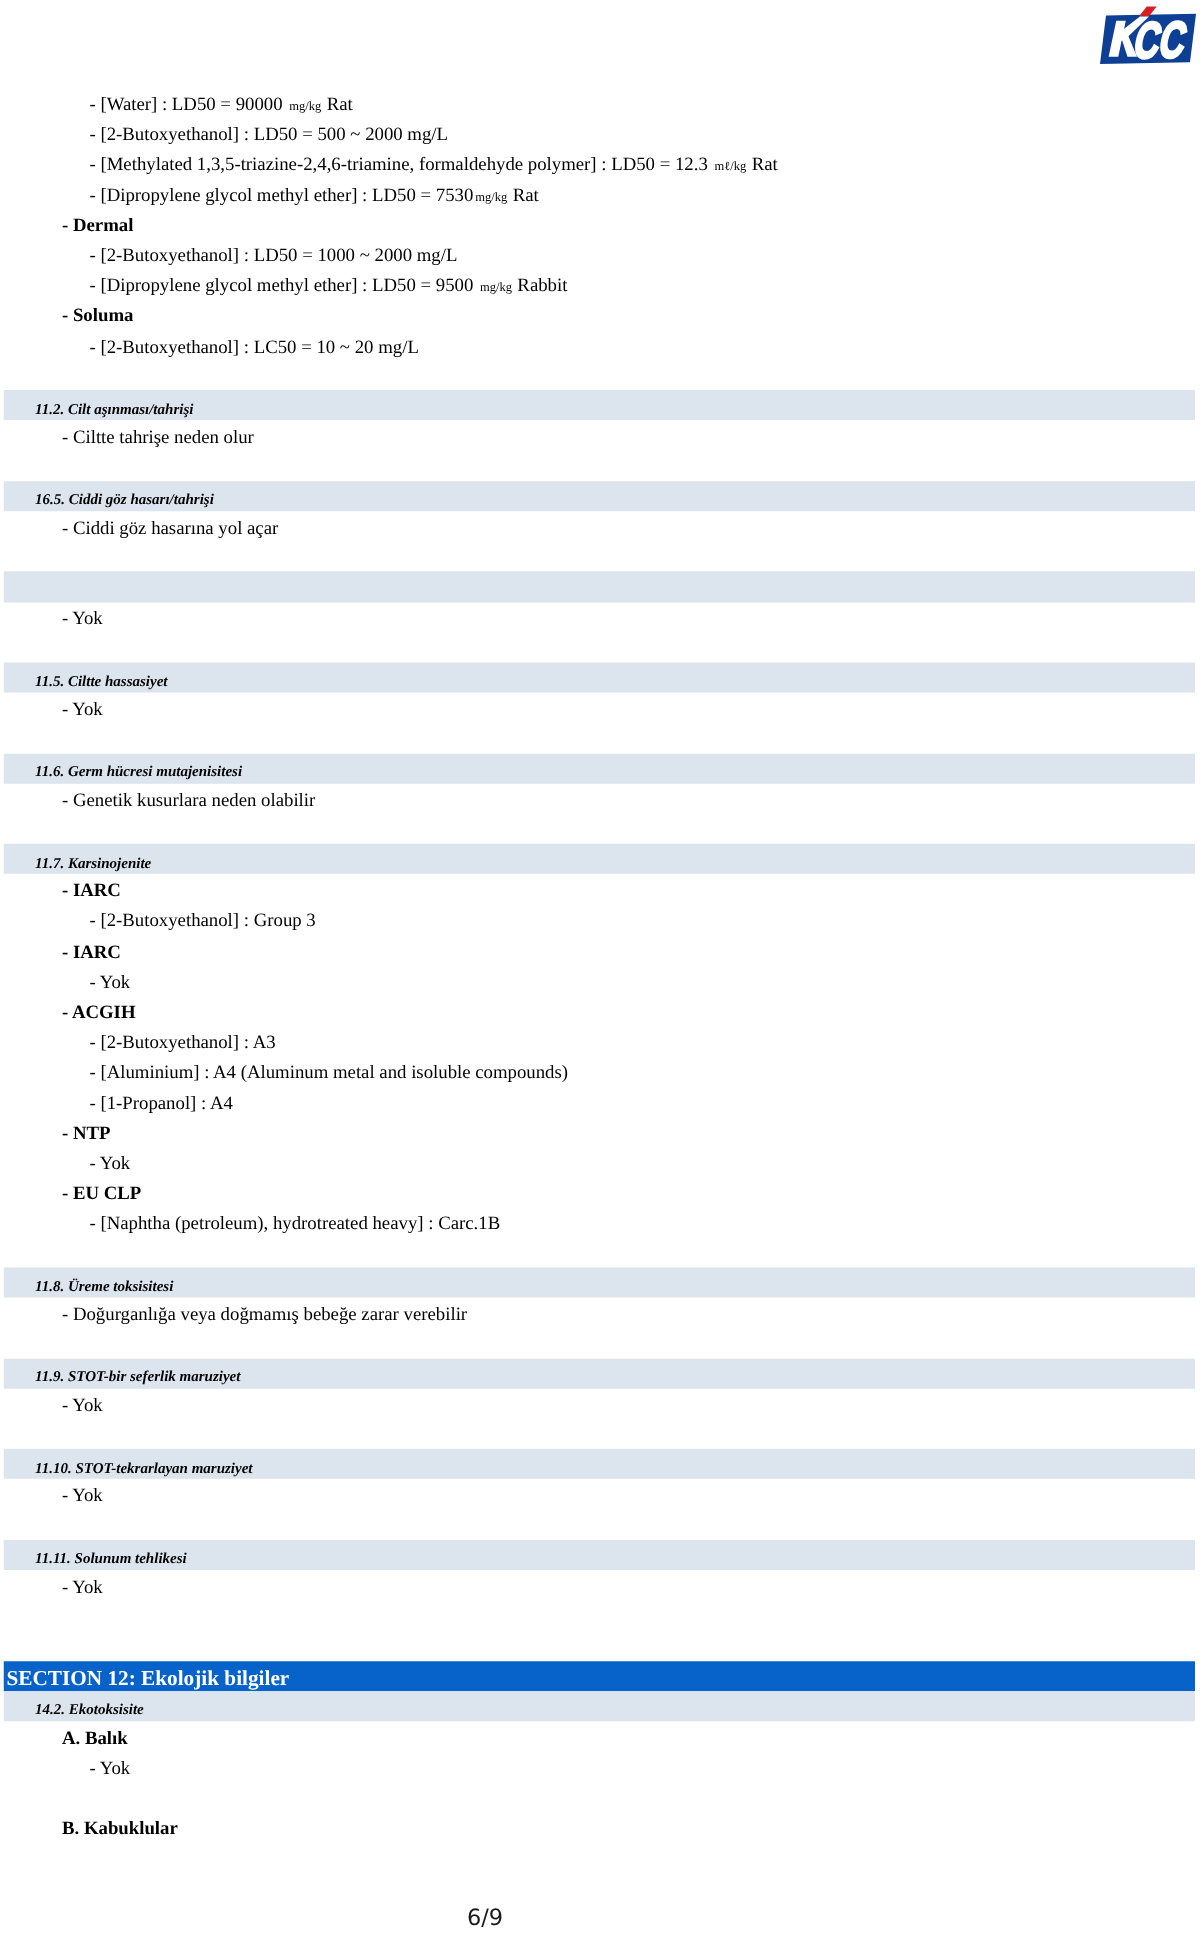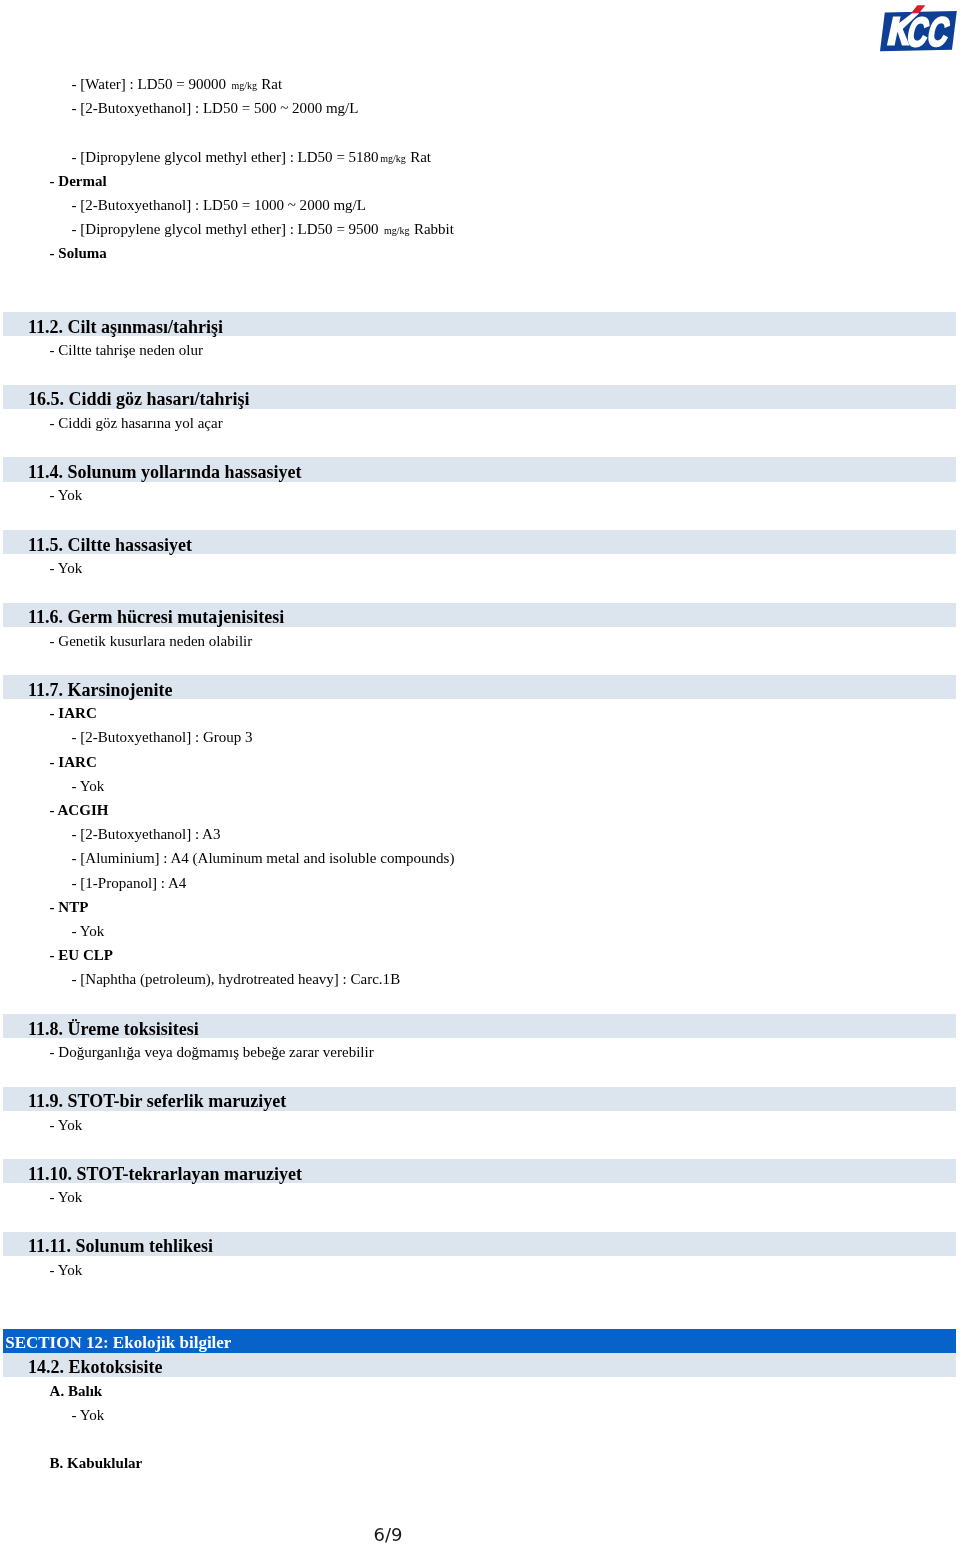--- a/index.html
+++ b/index.html
@@ -4,21 +4,21 @@
 <title>Safety Data Sheet - page 6/9</title>
 <style>
   html,body{margin:0;padding:0;background:#ffffff;}
   body{width:960px;height:1547px;overflow:hidden;
        font-family:"Liberation Serif",serif;color:#000000;
        -webkit-font-smoothing:antialiased;}
   .page{position:relative;width:960px;height:1547px;background:#ffffff;overflow:hidden;}
 
   .row{position:absolute;white-space:pre;font-size:15.03px;line-height:24.2px;}
   .row.b{font-weight:bold;}
-  .row.hdr{font-weight:bold;font-size:18px;}
+  .row.hdr{font-weight:bold;font-size:12px;font-style:italic;}
   .row.sec{font-weight:bold;font-size:17px;color:#ffffff;}
   .sq{font-size:10px;margin-left:1.6px;margin-right:0.6px;}
 
   .band{position:absolute;left:3.4px;width:953px;height:24.2px;background:#dce4ee;}
   .secband{position:absolute;left:3.4px;width:953px;height:24.2px;background:#0763c9;}
 
   .pagenum{position:absolute;left:0;width:776px;top:1524px;text-align:center;
            font-family:"DejaVu Sans",sans-serif;font-size:18px;color:#1a1a1a;}
   .logo{position:absolute;left:0;top:0;width:960px;height:60px;}
 </style>
@@ -49,30 +49,31 @@
   <div class="band" style="top: 602.65px; background-color: rgb(220, 228, 238);"></div>
   <div class="band" style="top: 675.25px; background-color: rgb(220, 228, 238);"></div>
   <div class="band" style="top: 1014.05px; background-color: rgb(220, 228, 238);"></div>
   <div class="band" style="top: 1086.65px; background-color: rgb(220, 228, 238);"></div>
   <div class="band" style="top: 1159.25px; background-color: rgb(220, 228, 238);"></div>
   <div class="band" style="top: 1231.85px; background-color: rgb(220, 228, 238);"></div>
   <div class="secband" style="top: 1328.65px; background-color: rgb(7, 99, 201);"></div>
   <div class="band" style="top: 1352.85px; background-color: rgb(220, 228, 238);"></div>
   <div class="row txt" style="top:72.00px;left:71.6px"><span>- [Water] : LD50 = 90000 </span><span class="sq">mg/kg</span><span> Rat</span></div>
   <div class="row txt" style="top:96.20px;left:71.6px"><span>- [2-Butoxyethanol] : LD50 = 500 ~ 2000 mg/L</span></div>
-  <div class="row txt" style="top:144.60px;left:71.6px"><span>- [Dipropylene glycol methyl ether] : LD50 = 5180</span><span class="sq">mg/kg</span><span> Rat</span></div>
+  <div class="row txt" style="top:120.40px;left:71.6px"><span>- [Methylated 1,3,5-triazine-2,4,6-triamine, formaldehyde polymer] : LD50 = 12.3 </span><span class="sq">mℓ/kg</span><span> Rat</span></div>
+  <div class="row txt" style="top:144.60px;left:71.6px"><span>- [Dipropylene glycol methyl ether] : LD50 = 7530</span><span class="sq">mg/kg</span><span> Rat</span></div>
   <div class="row txt b" style="top:168.80px;left:49.6px"><span>- Dermal</span></div>
   <div class="row txt" style="top:193.00px;left:71.6px"><span>- [2-Butoxyethanol] : LD50 = 1000 ~ 2000 mg/L</span></div>
   <div class="row txt" style="top:217.20px;left:71.6px"><span>- [Dipropylene glycol methyl ether] : LD50 = 9500 </span><span class="sq">mg/kg</span><span> Rabbit</span></div>
   <div class="row txt b" style="top:241.40px;left:49.6px"><span>- Soluma</span></div>
+  <div class="row txt" style="top:265.60px;left:71.6px"><span>- [2-Butoxyethanol] : LC50 = 10 ~ 20 mg/L</span></div>
   <div class="row hdr" style="top:314.70px;left:28.0px"><span>11.2. Cilt aşınması/tahrişi</span></div>
   <div class="row txt" style="top:338.20px;left:49.6px"><span>- Ciltte tahrişe neden olur</span></div>
   <div class="row hdr" style="top:387.30px;left:28.0px"><span>16.5. Ciddi göz hasarı/tahrişi</span></div>
   <div class="row txt" style="top:410.80px;left:49.6px"><span>- Ciddi göz hasarına yol açar</span></div>
-  <div class="row hdr" style="top:459.90px;left:28.0px"><span>11.4. Solunum yollarında hassasiyet</span></div>
   <div class="row txt" style="top:483.40px;left:49.6px"><span>- Yok</span></div>
   <div class="row hdr" style="top:532.50px;left:28.0px"><span>11.5. Ciltte hassasiyet</span></div>
   <div class="row txt" style="top:556.00px;left:49.6px"><span>- Yok</span></div>
   <div class="row hdr" style="top:605.10px;left:28.0px"><span>11.6. Germ hücresi mutajenisitesi</span></div>
   <div class="row txt" style="top:628.60px;left:49.6px"><span>- Genetik kusurlara neden olabilir</span></div>
   <div class="row hdr" style="top:677.70px;left:28.0px"><span>11.7. Karsinojenite</span></div>
   <div class="row txt b" style="top:701.20px;left:49.6px"><span>- IARC</span></div>
   <div class="row txt" style="top:725.40px;left:71.6px"><span>- [2-Butoxyethanol] : Group 3</span></div>
   <div class="row txt b" style="top:749.60px;left:49.6px"><span>- IARC</span></div>
   <div class="row txt" style="top:773.80px;left:71.6px"><span>- Yok</span></div>

